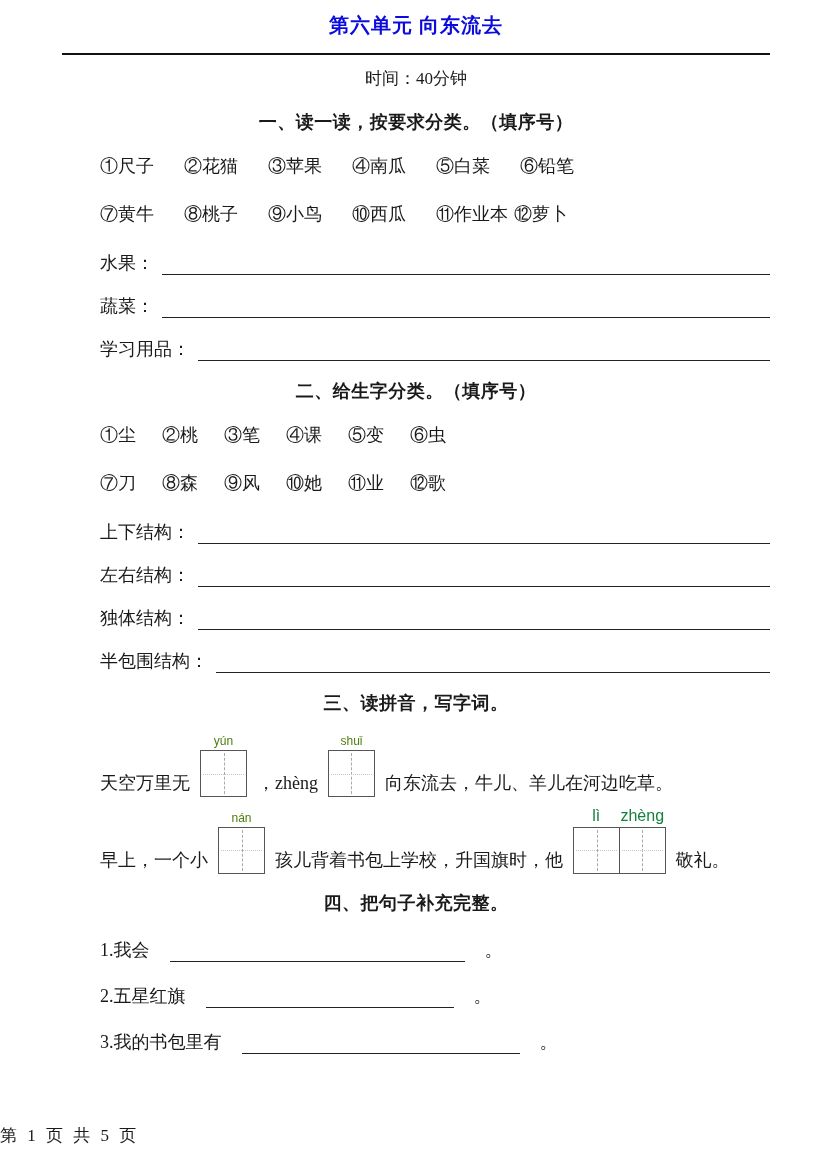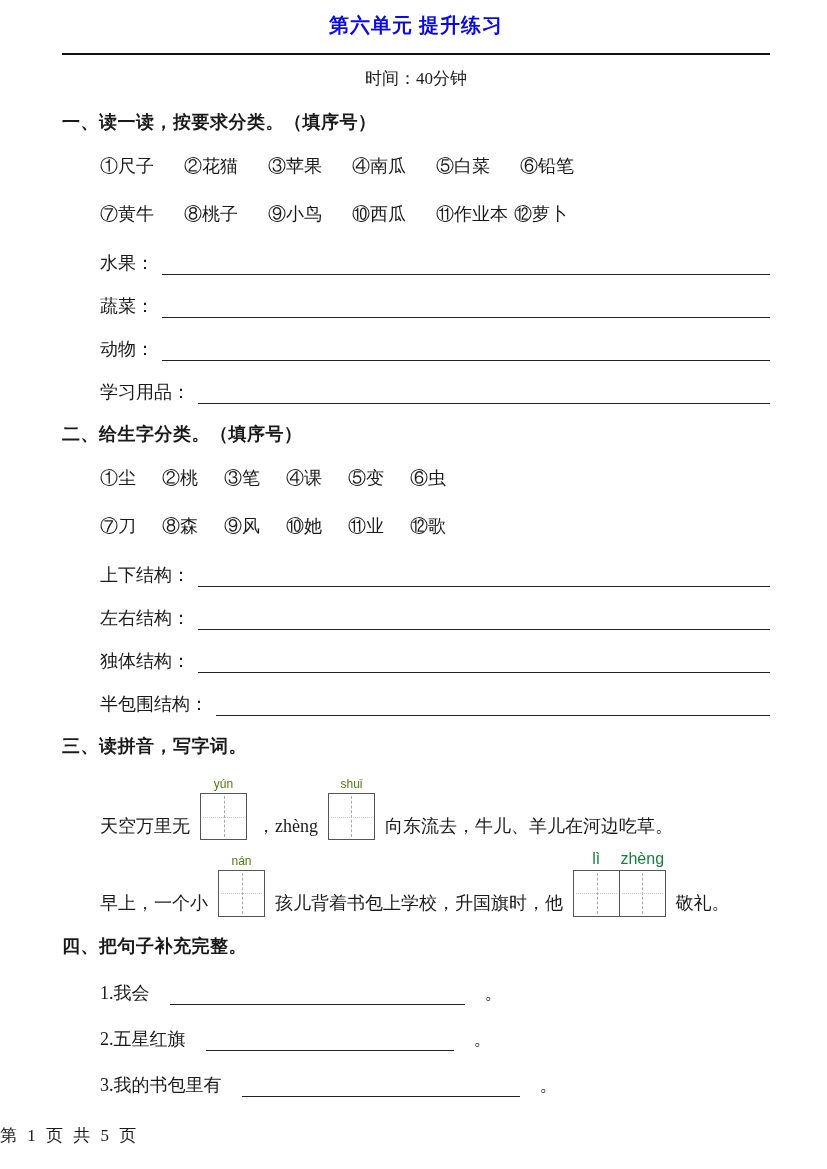--- a/index.html
+++ b/index.html
@@ -25,20 +25,21 @@
   }
   .time-line {
     text-align:center;
     font-size:17px;
     margin-bottom:20px;
   }
   .sec-heading {
     font-size:18px; font-weight:bold;
     margin:17px 0 20px 0;
     letter-spacing:0.5px;
+    text-align:center;
   }
   .indent { padding-left:38px; }
   .items-row {
     display:flex;
     font-size:18px;
     margin-bottom:24px;
   }
   .items-row span { margin-right:30px; white-space:nowrap; }
   .items-row.tight-last span:nth-child(5) { margin-right:6px; }
   .char-row span { margin-right:26px; }
@@ -118,21 +119,21 @@
     left:0; right:0; bottom:22px;
     text-align:left;
     font-size:17px;
     letter-spacing:3px;
   }
   section { margin-bottom:4px; }
 </style>
 </head>
 <body>
 
-<div class="page-title" style="color: rgb(11, 11, 221);">第六单元 提升练习</div>
+<div class="page-title" style="color: rgb(11, 11, 221);">第六单元 向东流去</div>
 <hr class="rule">
 <div class="time-line">时间：40分钟</div>
 
 <section>
   <div class="sec-heading">一、读一读，按要求分类。（填序号）</div>
   <div class="indent">
     <div class="items-row">
       <span>①尺子</span>
       <span>②花猫</span>
       <span>③苹果</span>
@@ -150,24 +151,20 @@
     </div>
     <div class="fill-row">
       <span class="blabel">水果：</span>
       <span class="uline"></span>
     </div>
     <div class="fill-row">
       <span class="blabel">蔬菜：</span>
       <span class="uline"></span>
     </div>
     <div class="fill-row">
-      <span class="blabel">动物：</span>
-      <span class="uline"></span>
-    </div>
-    <div class="fill-row">
       <span class="blabel">学习用品：</span>
       <span class="uline"></span>
     </div>
   </div>
 </section>
 
 <section>
   <div class="sec-heading">二、给生字分类。（填序号）</div>
   <div class="indent">
     <div class="items-row char-row">

